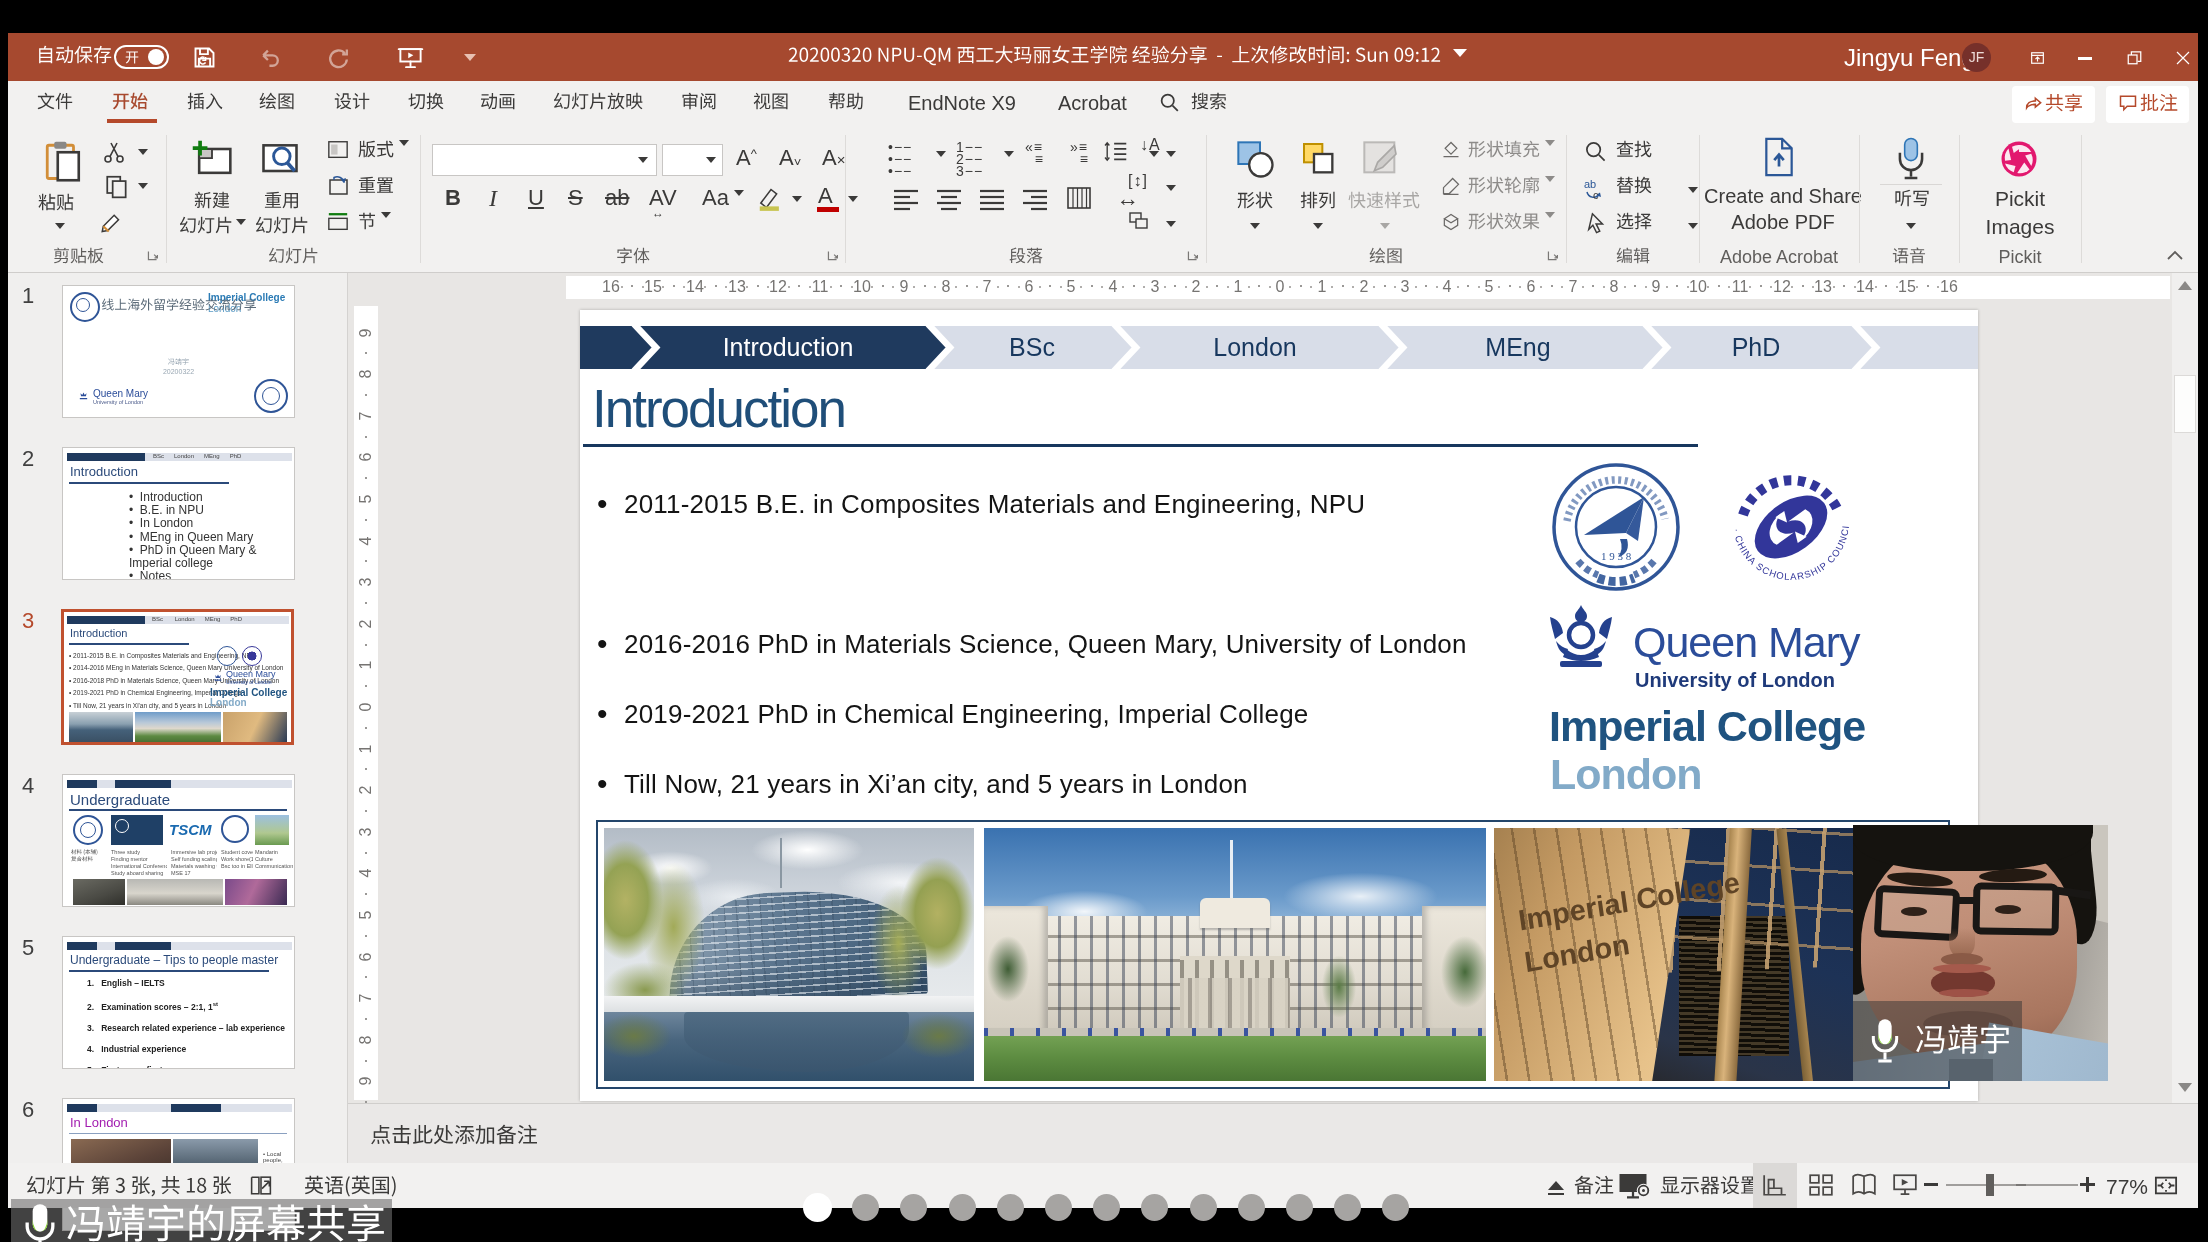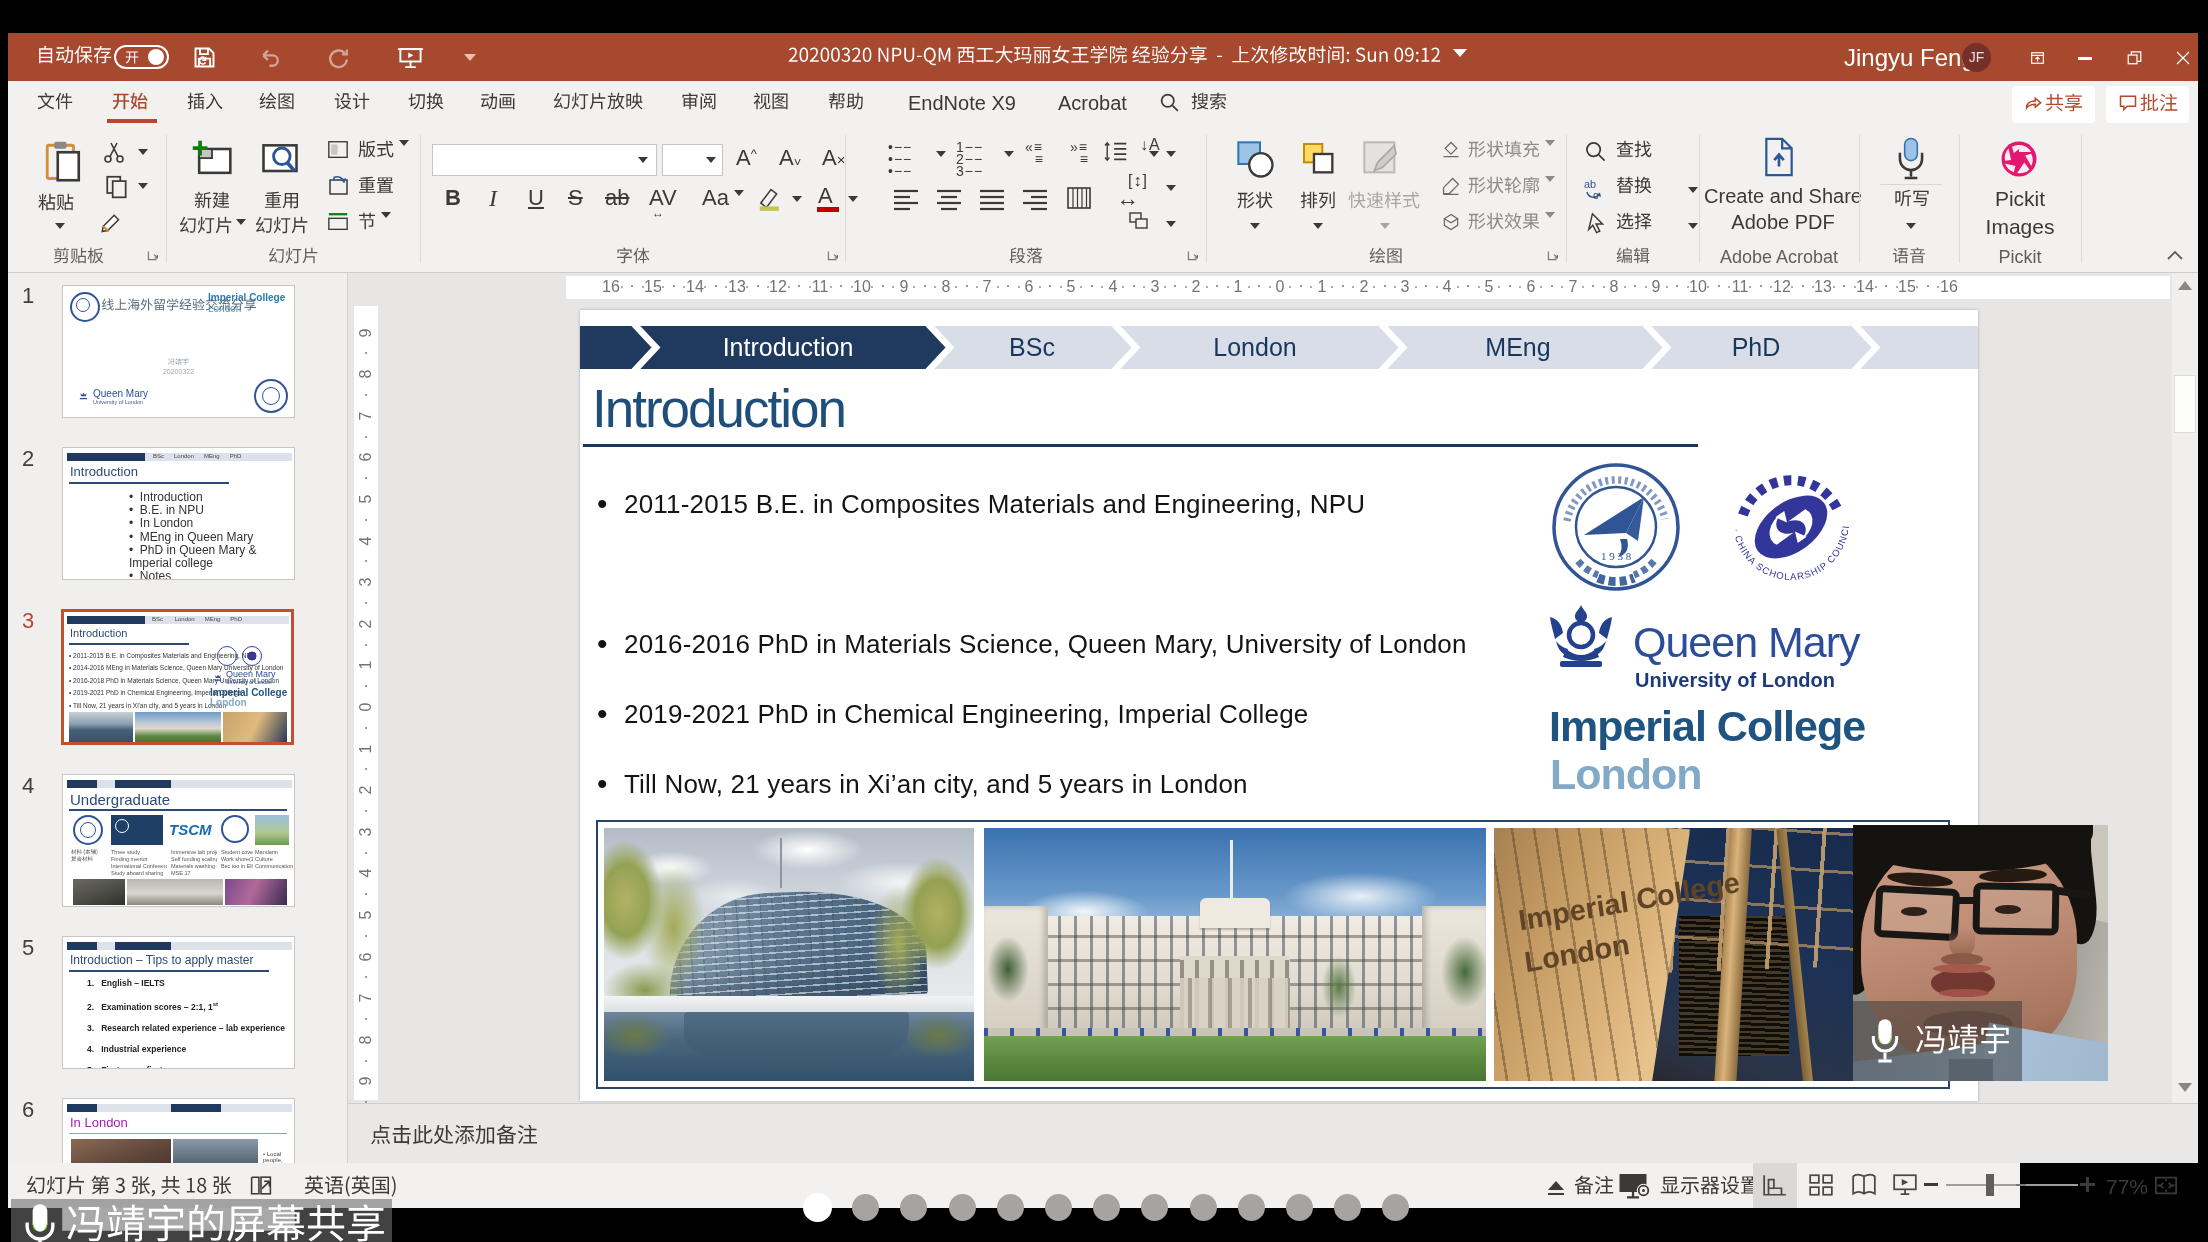--- a/index.html
+++ b/index.html
@@ -16,21 +16,21 @@
   .dcaret { display:inline-block; width:0; height:0; border-left:5px solid transparent; border-right:5px solid transparent; border-top:6px solid #3b3a39; margin-left:5px; vertical-align:9px; }
   .combo { background:#fff; border:1px solid #c8c6c4; }
   .fico { font-size:22px; color:#3b3a39; }
   .lic { font-size:14px; color:#3b3a39; line-height:12px; letter-spacing:1px; }
   .lic2 { font-size:23px; color:#3b3a39; }
   #panel { left:8px; top:273px; width:340px; height:890px; background:#f0efee; border-right:1px solid #d4d2d0; overflow:hidden; }
   .thumb { position:absolute; left:54px; width:233px; background:#fff; border:1px solid #c8c6c4; overflow:hidden; }
   .tnum { position:absolute; left:22px; font-size:22px; color:#404040; }
   #editarea { left:348px; top:273px; width:1850px; height:830px; background:#e8e6e4; }
   #notes { left:348px; top:1103px; width:1850px; height:60px; background:#eae8e7; border-top:1px solid #d0cecc; }
-  #statusbar { left:8px; top:1163px; width:2012px; height:45px; background:#f2f1f0;text-align:center; }
+  #statusbar { left:8px; top:1163px; width:2190px; height:45px; background:#f2f1f0;text-align:center; }
   .rul { position:absolute; background:#fff; }
   .rnum { position:absolute; font-size:16px; color:#767472; }
   #slide { left:580px; top:310px; width:1398px; height:791px; background:#fff; box-shadow:0 0 3px rgba(0,0,0,0.25); }
   .bullet { position:absolute; left:44px; font-size:26px; color:#141414; letter-spacing:0.2px; white-space:nowrap; }
   .bullet:before { content:"•"; position:absolute; left:-27px; top:-2px; font-size:30px; }
 </style>
 </head>
 <body>
 <div id="root">
 <div id="titlebar" class="abs">
@@ -675,21 +675,21 @@
   <div class="abs" style="left:192px; top:74px; width:38px; font-size:5.5px; color:#555; line-height:7px; overflow:hidden; white-space:nowrap;">Mandarin<br>Culture<br>Communication</div>
   <div class="abs" style="left:10px; top:104px; width:52px; height:26px; background:linear-gradient(160deg,#6a6a62 0%,#4a4a44 60%,#2f2f2a 100%);"></div>
   <div class="abs" style="left:64px; top:104px; width:96px; height:26px; background:linear-gradient(180deg,#b8b8b4 0%,#d8d5cc 55%,#8a8880 100%);"></div>
   <div class="abs" style="left:162px; top:104px; width:62px; height:26px; background:linear-gradient(115deg,#7a4a8a 0%,#b06a9a 45%,#3a2a52 100%);"></div>
 </div>
 <div class="tnum abs" style="top:935px;">5</div>
 <div class="thumb abs" style="left:62px; top:936px; height:133px;">
   <div class="abs" style="left:4px; top:5px; width:225px; height:8px; background:#dde1ea;"></div>
   <div class="abs" style="left:4px; top:5px; width:30px; height:8px; background:#1f3a5e;"></div>
   <div class="abs" style="left:52px; top:5px; width:56px; height:8px; background:#1f3a5e;"></div>
-  <div class="abs" style="left:7px; top:16px; font-size:12px; color:#2b4a7a;">Introduction – Tips to apply master</div>
+  <div class="abs" style="left:7px; top:16px; font-size:12px; color:#2b4a7a;">Undergraduate – Tips to people master</div>
   <div class="abs" style="left:6px; top:33px; width:200px; height:1.5px; background:#2b4a7a;"></div>
   <div class="abs" style="left:24px; top:36px; font-size:8.5px; font-weight:bold; color:#222; line-height:21px; white-space:nowrap;">1.&nbsp;&nbsp;&nbsp;English – IELTS<br>2.&nbsp;&nbsp;&nbsp;Examination scores – 2:1, 1<sup style="font-size:6px;">st</sup><br>3.&nbsp;&nbsp;&nbsp;Research related experience – lab experience<br>4.&nbsp;&nbsp;&nbsp;Industrial experience<br>5.&nbsp;&nbsp;&nbsp;First come first serve</div>
 </div>
 <div class="tnum abs" style="top:1097px;">6</div>
 <div class="thumb abs" style="left:62px; top:1098px; height:133px;">
   <div class="abs" style="left:4px; top:5px; width:225px; height:8px; background:#dde1ea;"></div>
   <div class="abs" style="left:4px; top:5px; width:30px; height:8px; background:#1f3a5e;"></div>
   <div class="abs" style="left:108px; top:5px; width:50px; height:8px; background:#1f3a5e;"></div>
   <div class="abs" style="left:7px; top:16px; font-size:13px; color:#a21caf;">In London</div>
   <div class="abs" style="left:6px; top:34px; width:218px; height:1px; background:#8aa0c0;"></div>

